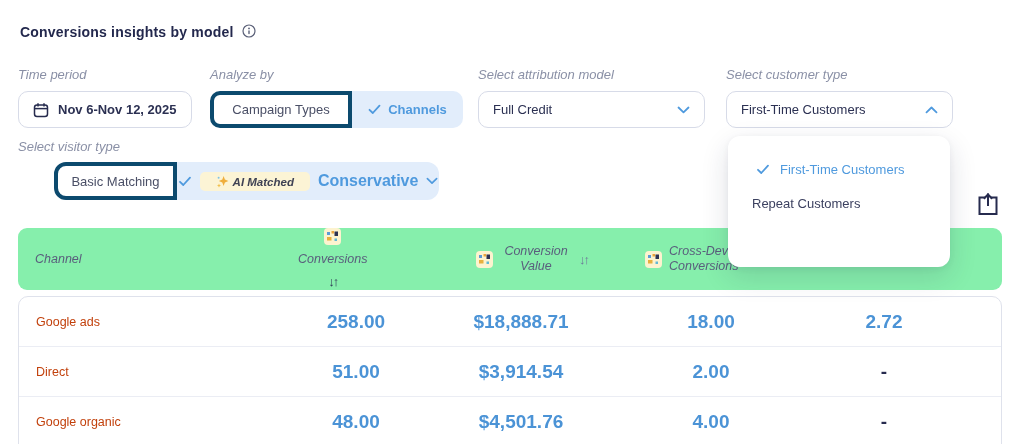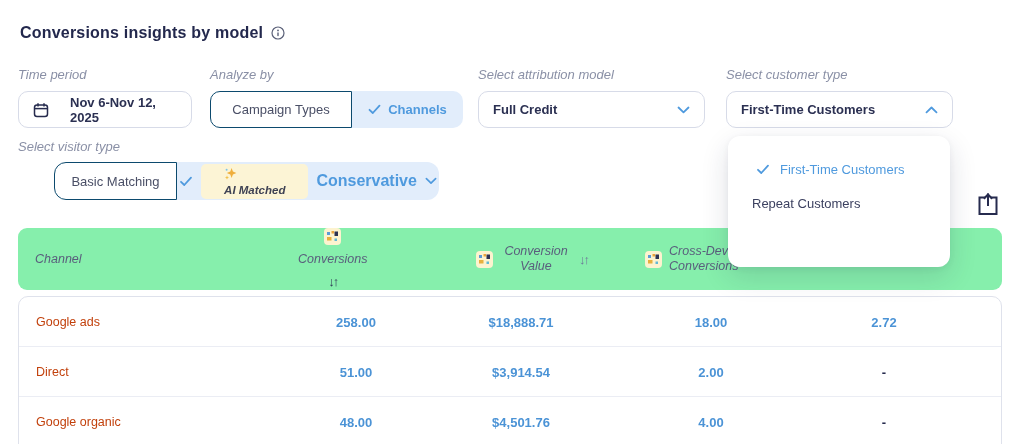--- a/index.html
+++ b/index.html
@@ -1,43 +1,43 @@
 <!DOCTYPE html>
 <html><head>
 <meta charset="utf-8">
 <style>
   * { margin:0; padding:0; box-sizing:border-box; }
   html,body { width:1024px; height:444px; overflow:hidden; background:#fff;
     font-family:"Liberation Sans", sans-serif; }
   .stage { position:relative; width:1024px; height:444px; background:#fff; }
 
   
-  .page-title { position:absolute; left:20px; top:24px; font-size:16px; font-weight:700;
-    color:#23284d; letter-spacing:.2px; display:flex; align-items:center; gap:8px; }
+  .page-title { position:absolute; left:20px; top:24px; font-size:14px; font-weight:700;
+    color:#23284d; letter-spacing:.2px; display:flex; align-items:flex-start; gap:8px; }
 
   
   .flabel { position:absolute; font-size:13px; font-style:italic; color:#8a90a6; }
 
   
   .ctrl { position:absolute; height:37px; background:#fff; border:1px solid #d7dbe8;
     border-radius:10px; display:flex; align-items:center; font-size:13px; color:#2b3052; }
-  .select-ctrl { justify-content:space-between; padding:0 14px; font-weight:700; cursor:pointer; }
-
-  .date-ctrl { left:18px; top:91px; width:174px; gap:21px; padding:0 14px; font-weight:600; cursor:pointer; }
+  .select-ctrl { justify-content:space-between; padding:0 14px; font-weight:400; cursor:pointer; }
+
+  .date-ctrl { left:18px; top:91px; width:174px; gap:9px; padding:0 14px; font-weight:600; cursor:pointer; }
 
   .seg-group { position:absolute; display:flex; height:37px; }
   .seg { display:flex; align-items:center; justify-content:center; font-size:13px; cursor:pointer; }
-  .seg-plain { background:#fff; border:1px solid #0c4a6e; border-radius:10px 0 0 10px; color:#4a4f66; }
+  .seg-plain { background:#fff; border:4px solid #0c4a6e; border-radius:10px 0 0 10px; color:#4a4f66; }
   .seg-active { background:#e2edfb; border-radius:0 10px 10px 0; color:#4f9ade; font-weight:600; gap:7px; }
 
   .visitor-group { left:18px; top:162px; height:38px; }
   .visitor-plain { width:123px; border-radius:12px 0 0 12px;margin-left:36px; }
   .visitor-active { width:262px; border-radius:0 12px 12px 0; gap:8px; }
-  .ai-pill { background:#fcf4d5; border-radius:5px; padding:3px 23px; font-size:11.5px;
-    font-style:italic; font-weight:600; color:#3f4254; display:flex; align-items:flex-start; gap:4px;flex-direction:column; }
+  .ai-pill { background:#fcf4d5; border-radius:5px; padding:3px 16px; font-size:11.5px;
+    font-style:italic; font-weight:600; color:#3f4254; display:flex; align-items:flex-end; gap:4px; }
   .conservative { color:#4f9ade; font-weight:600; font-size:16px; }
 
   .chev { flex:0 0 auto; }
 
   
   .export-btn { position:absolute; left:975px; top:191px; width:26px; height:27px; cursor:pointer;
     display:flex; align-items:center; justify-content:center; }
 
   
   .thead { position:absolute; left:18px; top:228px; width:984px; height:62px;
@@ -52,21 +52,21 @@
   .model-badge { width:17px; height:17px; border-radius:4px; background:#fdf3cf;
     display:flex; align-items:center; justify-content:center; flex:0 0 auto; }
 
   .tbody { position:absolute; left:18px; top:296px; width:984px; height:160px;
     border:1px solid #dfe2ec; border-radius:10px; background:#fff; }
   .trow { position:relative; height:50px; border-bottom:1px solid #ebedf4; }
   .trow:last-child { border-bottom:none; }
   .td-channel { position:absolute; left:17px; top:0; height:50px; display:flex; align-items:center;
     font-size:12.5px; font-weight:500; color:#c2410c; }
   .td-num { position:absolute; top:0; height:50px; display:flex; align-items:center; justify-content:center;
-    font-size:13px; font-weight:700; color:#4b93d6; }
+    font-size:19px; font-weight:700; color:#4b93d6; }
   .td-c2 { left:240px; width:194px; }
   .td-c3 { left:410px; width:184px; }
   .td-c4 { left:600px; width:184px; }
   .td-c5 { left:773px; width:184px; }
   .td-dash { color:#262b4e; }
 
   
   .dropdown { position:absolute; left:728px; top:136px; width:222px; height:131px; background:#fff;
     border-radius:12px; box-shadow:0 10px 28px rgba(30,35,70,.14), 0 2px 6px rgba(30,35,70,.06);
     z-index:20; padding-top:16px; }

